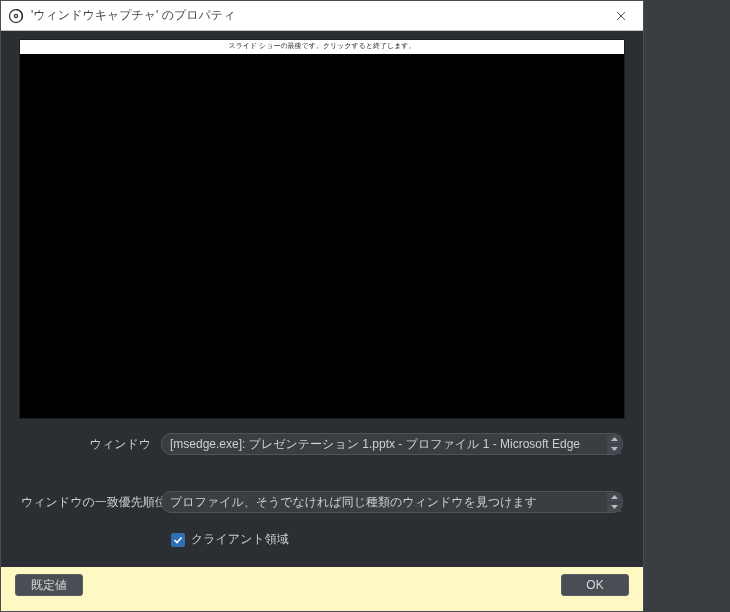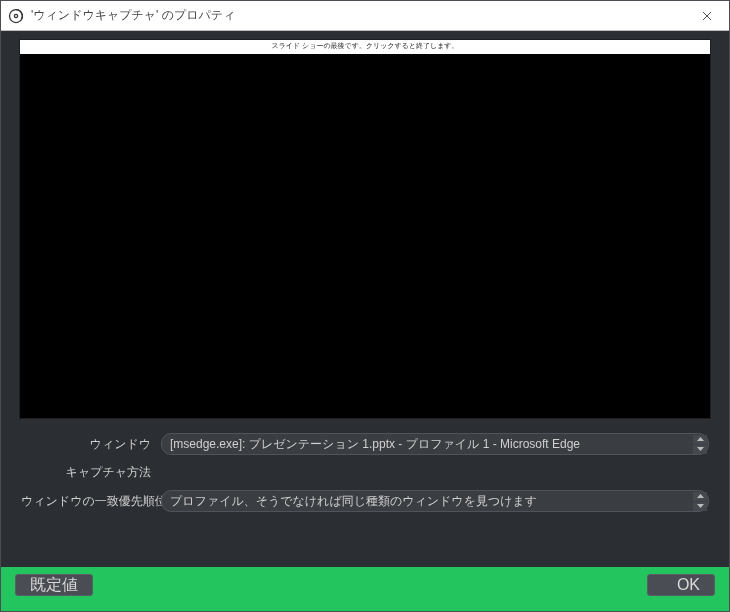--- a/index.html
+++ b/index.html
@@ -5,22 +5,22 @@
   * { box-sizing: border-box; margin: 0; padding: 0; }
   html, body {
     width: 730px; height: 612px;
     font-family: "Meiryo UI", "Yu Gothic UI", "MS Gothic", sans-serif;
     font-size: 12px;
     background: #3a3d42;
     color: #d8d8d8;
     overflow: hidden;
   }
   .window {
-    width: 730px; height: 612px;
-    background: #22c55e;
+    width: 644px; height: 612px;
+    background: #fef9c3;
     border: 1px solid #4a4d52;
     display: flex;
     flex-direction: column;
   }
   .titlebar {
     height: 30px;
     background: #ffffff;
     display: flex;
     align-items: center;
     padding: 0 0 0 6px;
@@ -81,21 +81,21 @@
     letter-spacing: 0;
     white-space: nowrap;
   }
 
   .form-area {
     padding: 4px 14px 0 14px;
   }
   .form-row {
     display: flex;
     align-items: center;
-    margin-bottom: 9px;
+    margin-bottom: 18px;
   }
   .form-label {
     width: 140px;
     text-align: right;
     padding-right: 10px;
     font-size: 12px;
     color: #d0d0d0;
     white-space: nowrap;
   }
   .select-wrap {
@@ -165,22 +165,22 @@
     gap: 8px;
   }
   .footer-spacer { flex: 1; }
   .btn {
     min-width: 68px;
     height: 22px;
     background: #4a4d53;
     border: 1px solid #5a5d63;
     border-radius: 3px;
     color: #d8d8d8;
-    font-size: 16px;
-    display: flex; align-items: center; justify-content: flex-end;
+    font-size: 12px;
+    display: flex; align-items: center; justify-content: center;
     padding: 0 14px;
     cursor: pointer;
   }
 </style>
 </head>
 <body>
 
 <div class="window">
 
   <div class="titlebar">
@@ -226,21 +226,20 @@
             <div class="spin-down">
               <svg width="7" height="4" viewBox="0 0 7 4">
                   <path d="M0 0 L3.5 4 L7 0 Z" fill="#bbb"></path>
                 </svg>
             </div>
           </div>
         </div>
       </div>
 
       <div class="form-row">
-        <div class="form-label">キャプチャ方法</div>
       </div>
 
       <div class="form-row">
         <div class="form-label">ウィンドウの一致優先順位</div>
         <div class="select-wrap">
           <div class="select">
             <span>プロファイル、そうでなければ同じ種類のウィンドウを見つけます</span>
           </div>
           <div class="select-spin">
             <div class="spin-up">
@@ -250,20 +249,28 @@
             </div>
             <div class="spin-down">
               <svg width="7" height="4" viewBox="0 0 7 4">
                   <path d="M0 0 L3.5 4 L7 0 Z" fill="#bbb"></path>
                 </svg>
             </div>
           </div>
         </div>
       </div>
 
+      <div class="checkbox-row">
+        <div class="checkbox">
+          <svg width="10" height="10" viewBox="0 0 10 10">
+            <path d="M1.5 5 L4 7.5 L8.5 2.5" stroke="#fff" stroke-width="1.6" fill="none"></path>
+          </svg>
+        </div>
+        <span class="checkbox-label">クライアント領域</span>
+      </div>
 
     </div>
 
   </div>
 
   <div class="footer">
     <div class="btn">
       <span>既定値</span>
     </div>
     <div class="footer-spacer"></div>

